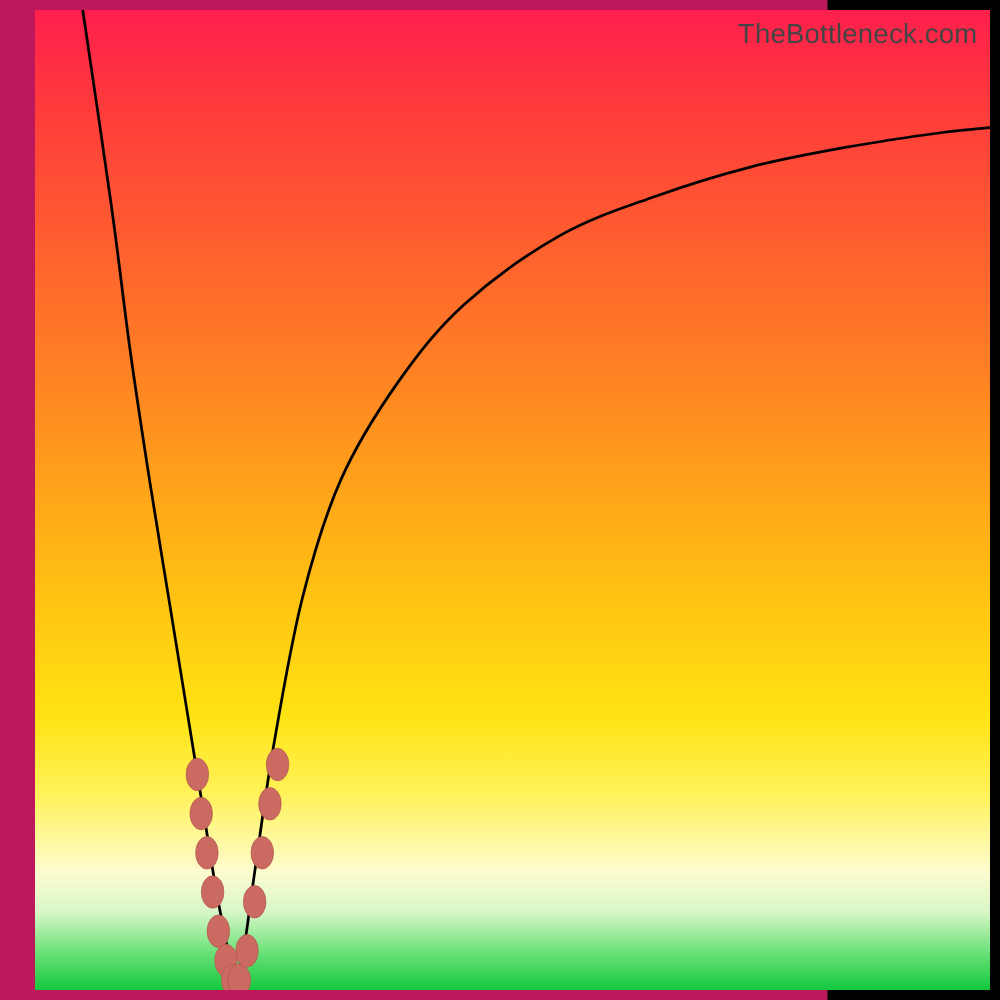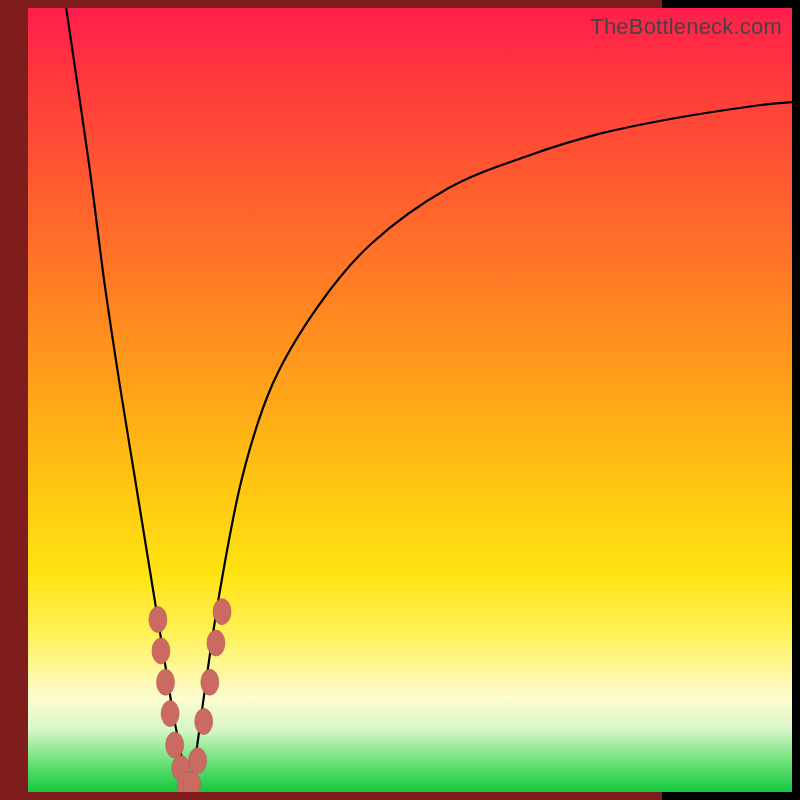--- a/index.html
+++ b/index.html
@@ -8,21 +8,21 @@
     width: 800px;
     height: 800px;
     overflow: hidden;
     background: #000;
     font-family: Arial, Helvetica, sans-serif;
   }
   .frame {
     position: relative;
     width: 662px;
     height: 800px;
-    background: #7f1d1d;
+    background: #be185d;
   }
   .plot-area {
     position: absolute;
     left: 28px;
     top: 8px;
     width: 764px;
     height: 784px;
     background: linear-gradient(
       to bottom,
       #ff1f4d 0%,

